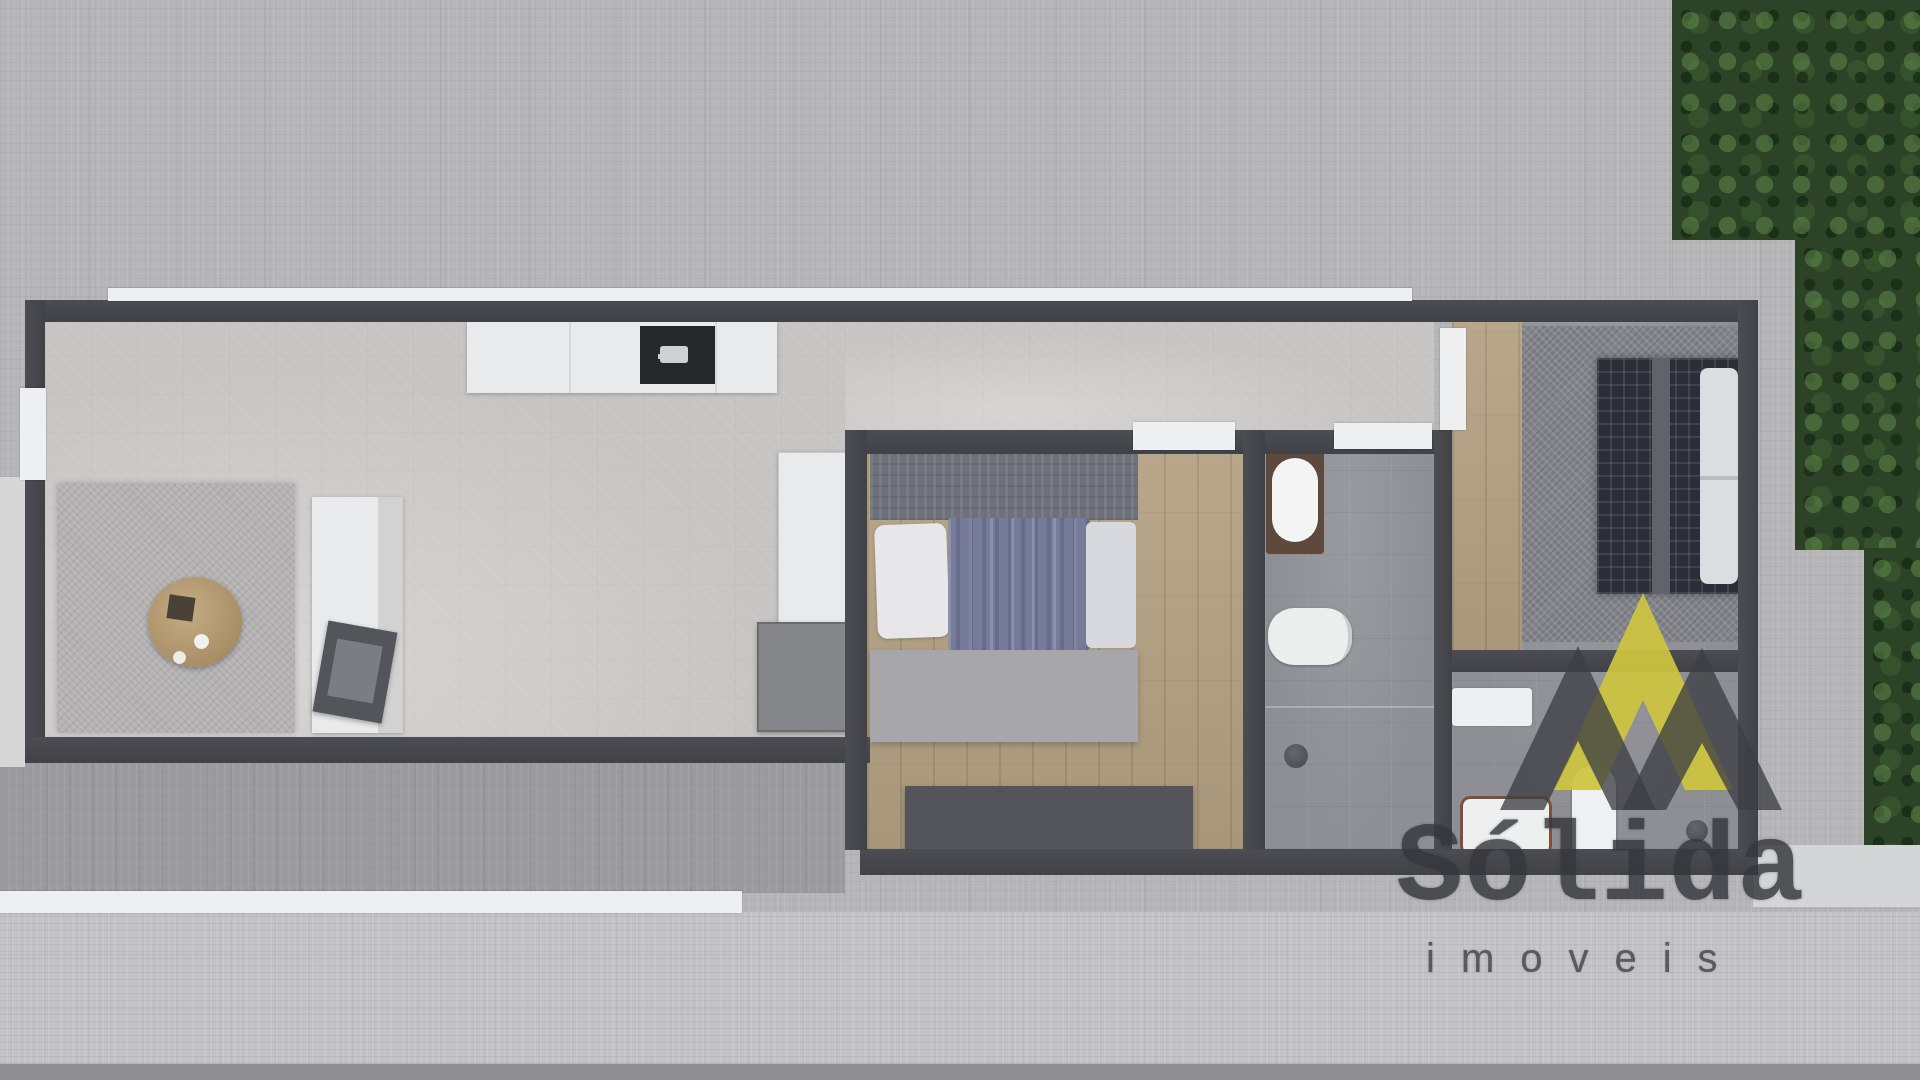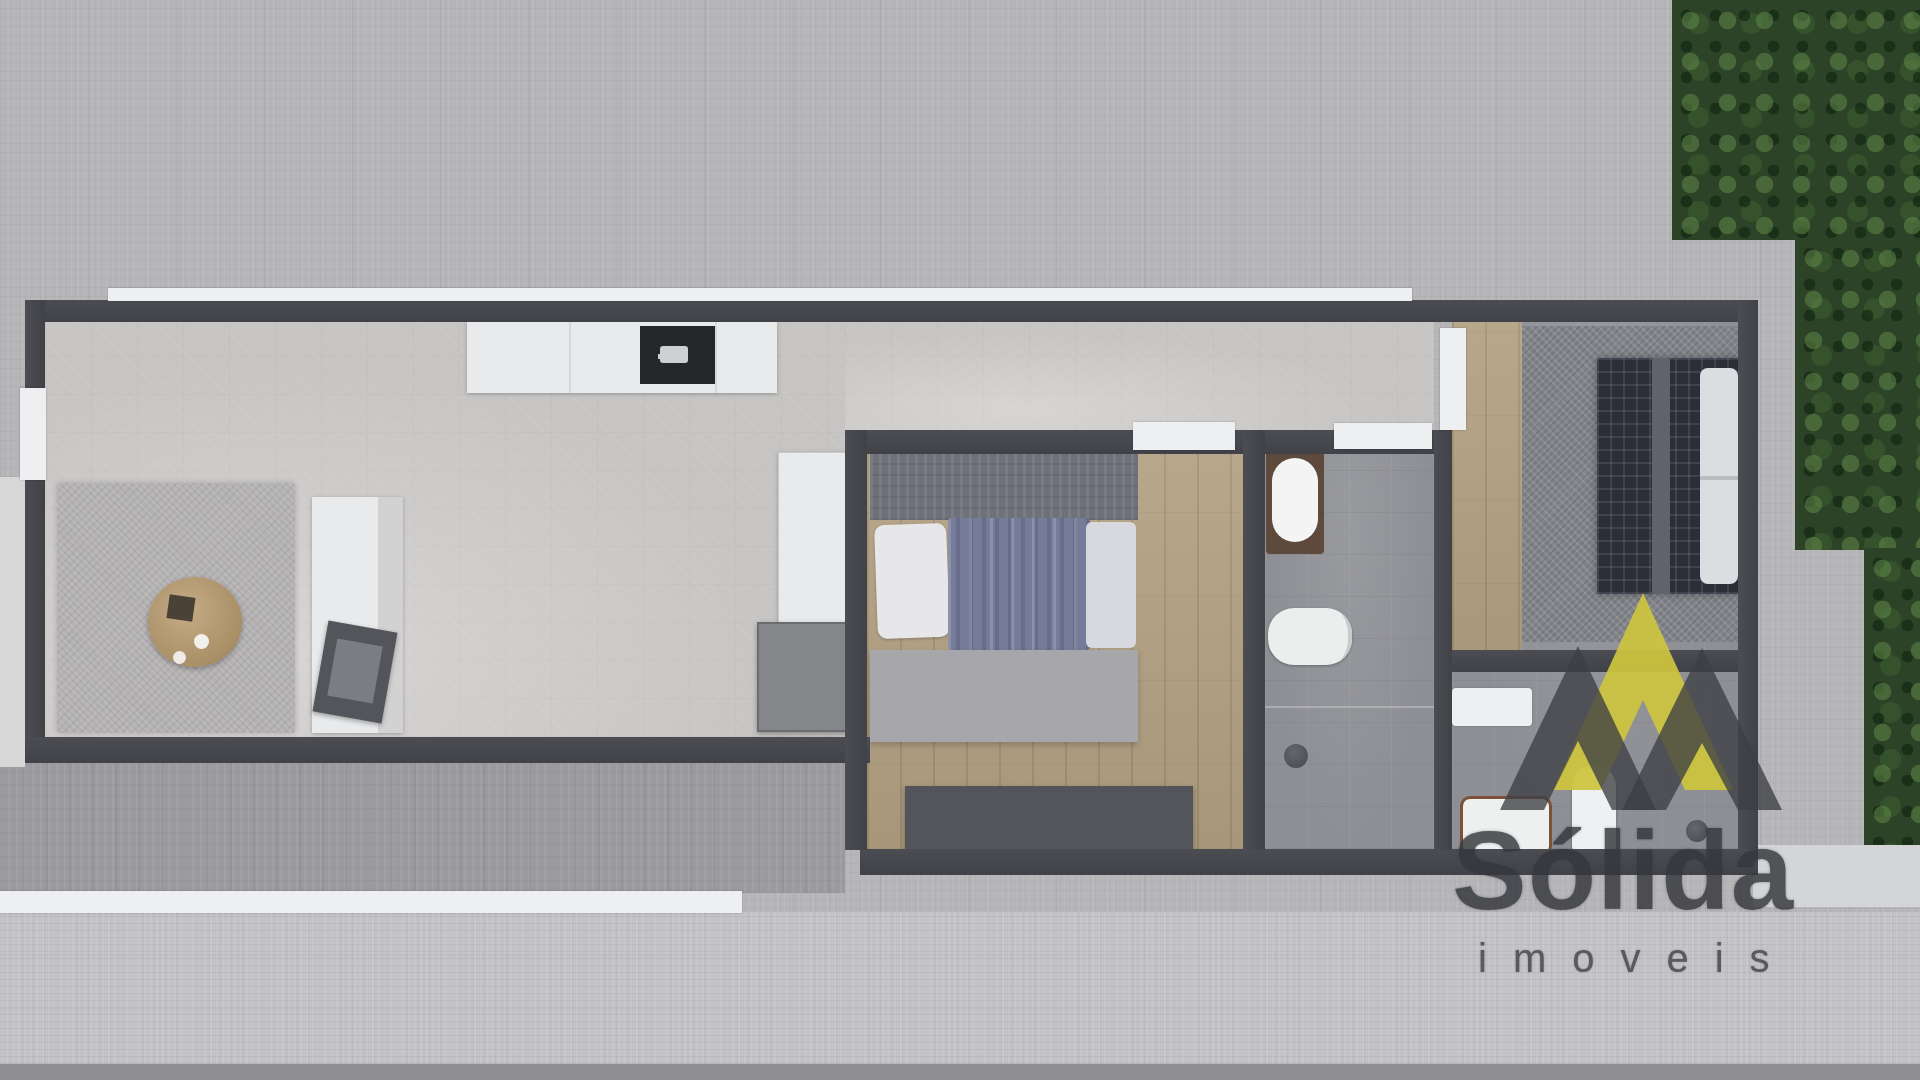--- a/index.html
+++ b/index.html
@@ -162,16 +162,16 @@
   <div class="abs sill" style="left:20px;top:388px;width:26px;height:92px;"></div>
   <div class="abs sill" style="left:1133px;top:422px;width:102px;height:28px;"></div>
   <div class="abs sill" style="left:1334px;top:423px;width:98px;height:26px;"></div>
   <div class="abs sill" style="left:1440px;top:328px;width:26px;height:102px;"></div>
 
   <svg class="abs" viewBox="0 0 1920 1080" style="left:0;top:0;width:1920px;height:1080px;filter:blur(.7px);">
     <polygon points="1553,790 1643,593 1733,790 1685,790 1643,700 1601,790" fill="#cdc53e" fill-opacity="0.93"></polygon>
     <polygon points="1500,810 1578,646 1656,810 1612,810 1578,741 1544,810" fill="#3d3f44" fill-opacity="0.78"></polygon>
     <polygon points="1622,810 1702,648 1782,810 1738,810 1702,743 1666,810" fill="#3d3f44" fill-opacity="0.78"></polygon>
   </svg>
-  <div class="abs wm-brand" style="left:1452px;top:806px;">Sólida</div>
-  <div class="abs wm-sub" style="left:1478px;top:936px;">imoveis</div>
+  <div class="abs wm-brand" style="left:1396px;top:806px;font-family:Liberation Mono, monospace;">Sólida</div>
+  <div class="abs wm-sub" style="left:1426px;top:936px;">imoveis</div>
 
 </div>
 
 </body></html>

